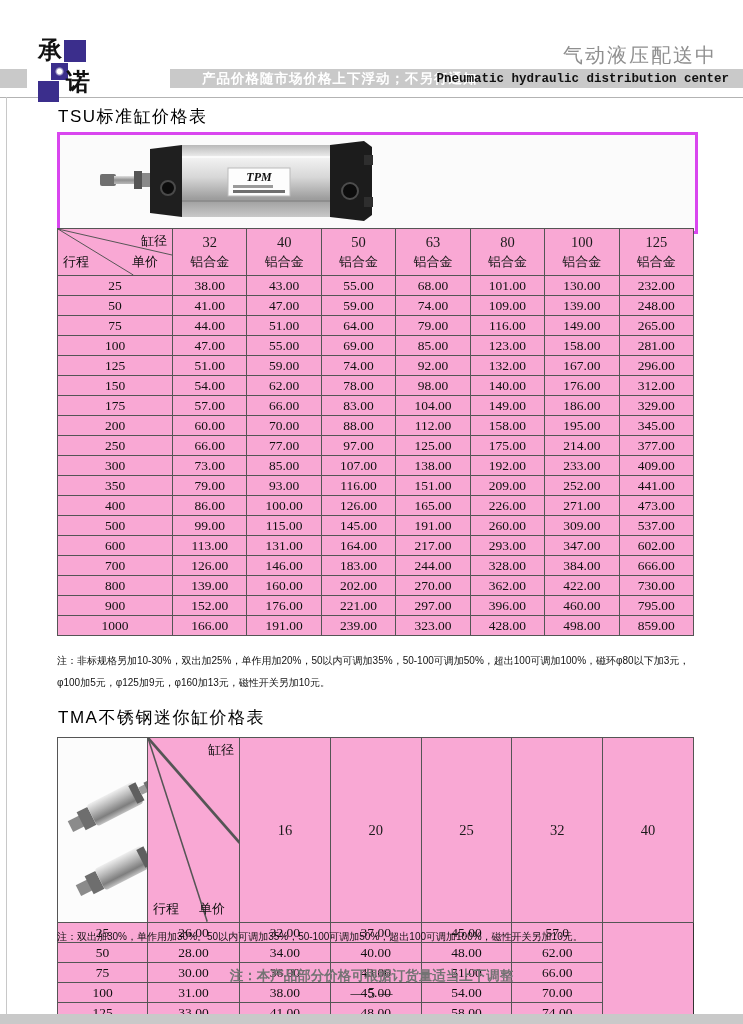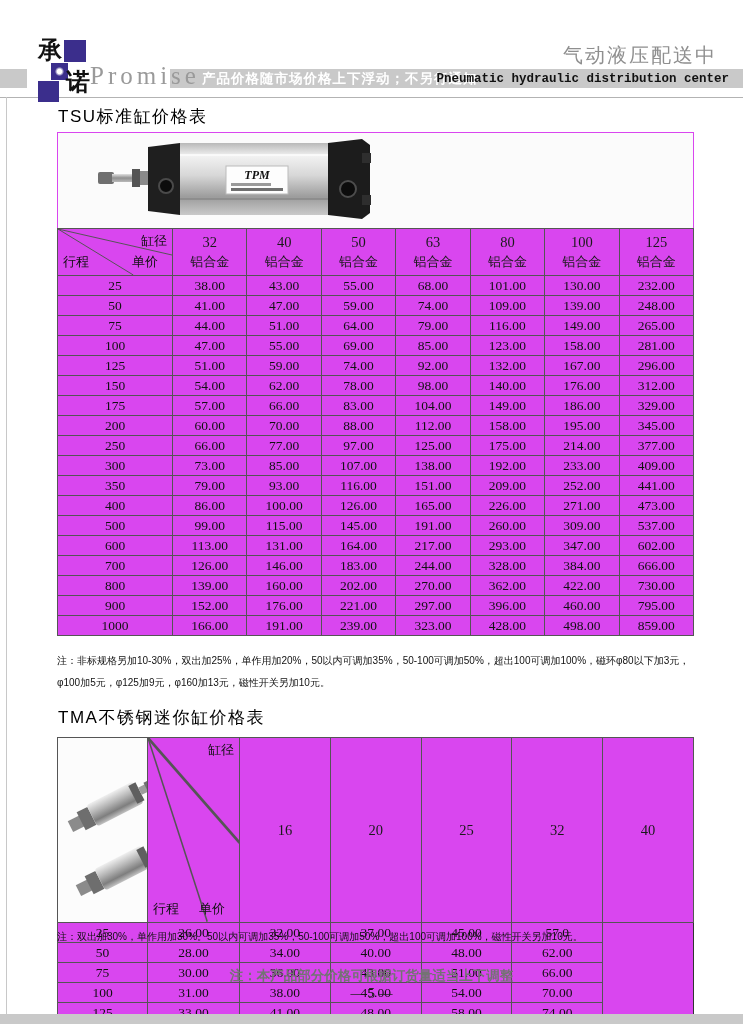--- a/index.html
+++ b/index.html
@@ -41,25 +41,25 @@
   .tsu-note{top:650px;}
   .tma-note{top:926px;}
   .footer-note{position:absolute;left:0;top:967px;width:743px;text-align:center;
       font-size:13.5px;font-weight:bold;color:#737373;}
   .page-num{position:absolute;left:0;top:986px;width:743px;text-align:center;
       font-family:"Liberation Serif",serif;font-size:14px;color:#222;}
   .bottom-band{position:absolute;left:0;top:1014px;width:743px;height:10px;background:#c9c9c9;}
 
   
   .img-box{position:absolute;left:57px;top:132px;width:635px;height:96px;
-      border:1px solid #d946ef;background:#fbfbfb;}
+      border:3px solid #d946ef;background:#fbfbfb;}
 
   
   table.price{position:absolute;left:57px;border-collapse:collapse;table-layout:fixed;
-      background:#d946ef;}
+      background:#f9a8d4;}
   table.price td,table.price th{border:1px solid #555;text-align:center;vertical-align:middle;
       padding:0;font-weight:normal;}
   table.price{border:1.5px solid #333;}
   .tsu-table{top:228px;width:637px;}
   .tma-table{top:737px;width:637px;}
   .price td.data{font-family:"Liberation Serif",serif;font-size:13.5px;color:#111;height:19px;}
   .price .head-num{font-family:"Liberation Serif",serif;font-size:14.5px;line-height:20px;}
   .price .head-sub{font-size:13px;line-height:20px;}
   .corner{position:relative;height:46px;}
   .corner svg{position:absolute;left:0;top:0;width:100%;height:100%;}
@@ -79,21 +79,20 @@
   <div class="header-rule"></div>
   <div class="side-line"></div>
 
   <div class="logo-char logo-cheng">承</div>
   <div class="sq sq-a"></div>
   <div class="sq sq-b">
       <span class="star"></span>
     </div>
   <div class="sq sq-c"></div>
   <div class="logo-char logo-nuo">诺</div>
-  <div class="logo-promise">Promise</div>
 
   <div class="notice-cn">产品价格随市场价格上下浮动；不另行通知</div>
   <div class="tagline-cn">气动液压配送中</div>
   <div class="tagline-en">Pneumatic hydraulic distribution center</div>
 
   <div class="sec-title tsu-title">TSU标准缸价格表</div>
 
   <div class="img-box">
     <svg width="635" height="94" viewBox="0 0 635 94">
       <defs>

